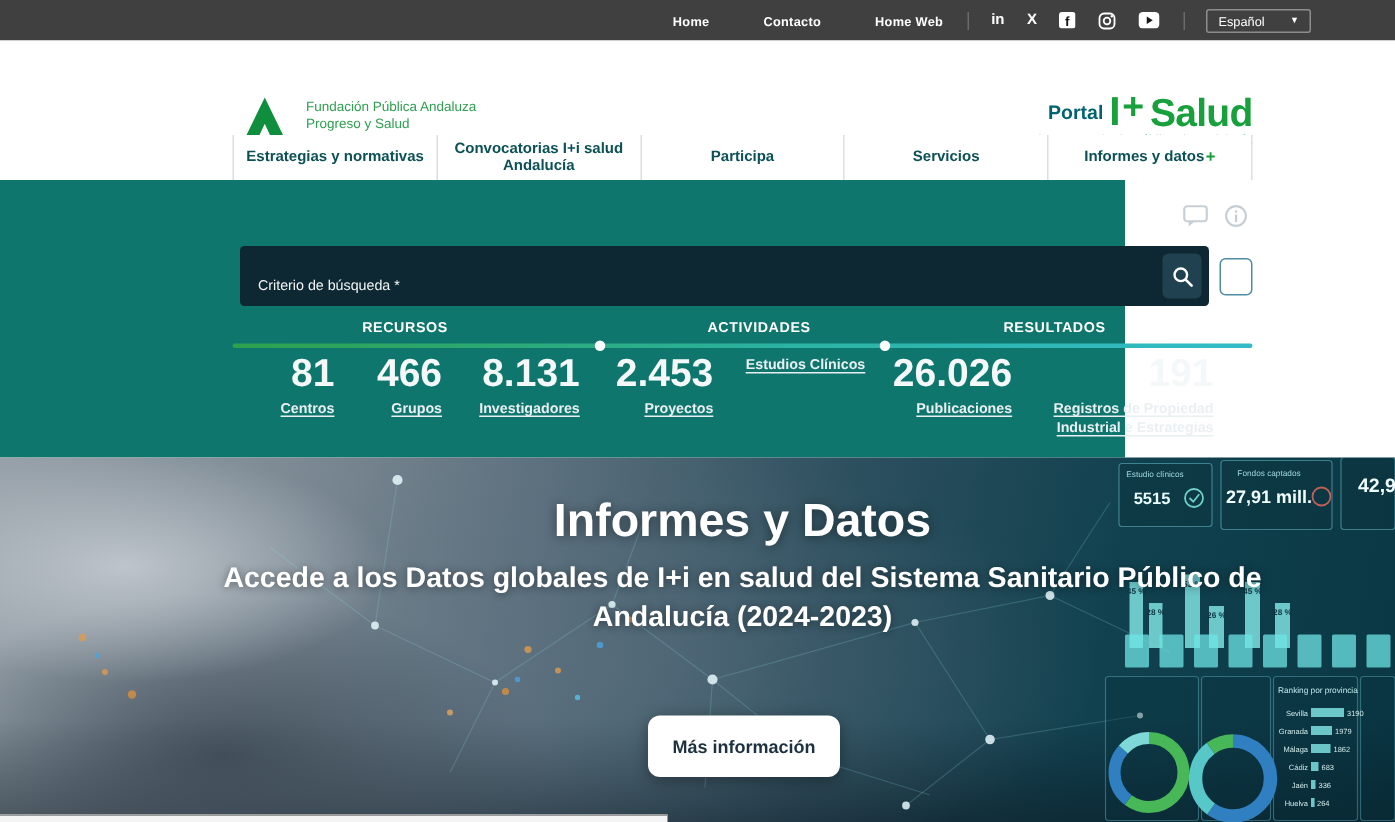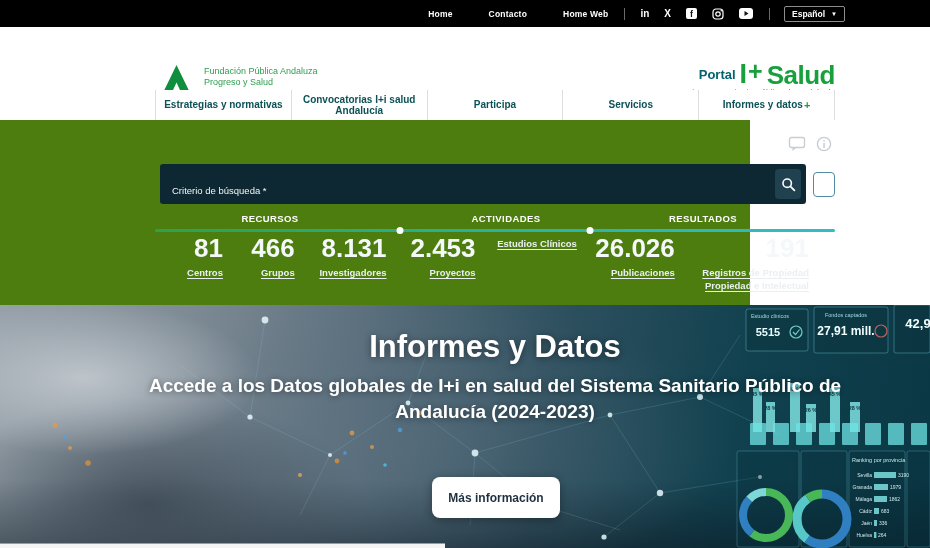--- a/index.html
+++ b/index.html
@@ -2,28 +2,28 @@
 <html><head>
 <meta charset="utf-8">
 <style>
   * { margin:0; padding:0; box-sizing:border-box; }
   html,body { background:#e9e9e9; }
   .page {
     position:relative; width:930px; height:548px; overflow:hidden; background:#fff;
     font-family:"Liberation Sans","DejaVu Sans",sans-serif;
   }
   
-  .topbar { position:absolute; top:0; left:0; width:930px; height:27px; background:#000000;
-    display:flex; align-items:center; justify-content:flex-end; padding-right:85px; color:#fff; }
+  .topbar { position:absolute; top:0; left:0; width:930px; height:27px; background:#404040;
+    display:flex; align-items:center; justify-content:flex-end; padding-right:56px; color:#fff; }
   .tb-link { font-size:8.5px; font-weight:600; margin-left:36px; letter-spacing:.2px; cursor:pointer; }
   .tb-div { width:1px; height:12px; background:#6a6a6a; margin-left:16px; }
   .soc { margin-left:15px; display:inline-flex; align-items:center; justify-content:center; cursor:pointer; }
   .soc-txt { font-size:10px; font-weight:700; color:#fff; }
   .lang-box { margin-left:14px; border:1px solid #8d8d8d; padding:2px 7px; display:flex; align-items:center;
-    gap:6px; font-size:8.5px; font-weight:700; cursor:pointer; border-radius:2px; }
+    gap:17px; font-size:8.5px; font-weight:400; cursor:pointer; border-radius:2px; }
   .lang-caret { font-size:6px; }
   
   .header { position:absolute; top:27px; left:0; width:930px; height:63px; background:#fff; }
   .org { position:absolute; left:158px; top:36px; display:flex; gap:9px; align-items:center; cursor:pointer; }
   .org-text { font-size:9px; line-height:1.25; }
   .org-l1,.org-l2 { color:#2f9e50; font-weight:500; }
   .org-l3 { color:#3c3c3c; font-weight:700; margin-top:1px; }
   .brand { position:absolute; right:95px; top:36px; text-align:right; cursor:pointer; }
   .brand-row { display:flex; align-items:flex-end; justify-content:flex-end; gap:4px; }
   .brand-portal { font-size:13px; font-weight:700; color:#00636e; padding-bottom:4px; }
@@ -32,21 +32,21 @@
     position:relative; top:-5px; }
   .brand-salud { font-size:26px; font-weight:800; color:#18a03c; line-height:.85; letter-spacing:-.5px; }
   .brand-tagline { font-size:8.5px; color:#2f9e50; margin-top:2px; }
   
   .nav { position:absolute; top:90px; left:155px; width:680px; height:30px; display:flex; background:#fff; }
   .nav-item { flex:1 1 0; border-left:1px solid #dedede; display:flex; align-items:center; justify-content:center;
     text-align:center; font-size:10px; font-weight:700; color:#0b5156; line-height:1.15; padding:0 6px; cursor:pointer; }
   .nav-item:last-child { border-right:1px solid #dedede; }
   .nav-plus { color:#18a03c; font-weight:800; font-size:11px; vertical-align:super; margin-left:1px; }
   
-  .dark { position:absolute; top:120px; left:0; width:750px; height:185px; background:#4d7c0f;padding-left:20px; }
+  .dark { position:absolute; top:120px; left:0; width:750px; height:185px; background:#0f766e;padding-left:20px; }
   .mini-icons { position:absolute; top:16px; left:788px; display:flex; gap:10px; align-items:center; }
   .mini-icons svg { cursor:pointer; }
   .search-input { position:absolute; left:160px; top:44px; width:646px; height:40px; background:#0e2833;
     border-radius:3px; cursor:text; }
   .search-label { position:absolute; left:12px; bottom:8px; color:#f2f5f6; font-size:9.5px; }
   .search-btn { position:absolute; left:775px; top:49px; width:26px; height:30px; background:#20414f;
     border-radius:4px; display:flex; align-items:center; justify-content:center; cursor:pointer; border:none; }
   .trash-btn { position:absolute; left:813px; top:52px; width:22px; height:25px; background:transparent;
     border:1px solid #4f8ba1; border-radius:4px; display:flex; align-items:center; justify-content:center; cursor:pointer; }
   .group-title { position:absolute; top:93px; transform:translateX(-50%); color:#fff; font-size:9.5px;
@@ -218,21 +218,21 @@
     </div>
     <div class="stat" style="left:537px">
       <div class="stat-label">Estudios Clínicos</div>
     </div>
     <div class="stat" style="left:635px">
       <div class="stat-value">26.026</div>
       <div class="stat-label">Publicaciones</div>
     </div>
     <div class="stat stat-wide" style="left:750px">
       <div class="stat-value">191</div>
-      <div class="stat-label">Registros de Propiedad Propiedad e Intelectual</div>
+      <div class="stat-label">Registros de Propiedad Industrial e Estrategias</div>
     </div>
   </div>
 
   <div class="hero">
 
     <svg class="hero-svg" width="930" height="243" viewBox="0 0 930 243">
 
       <g stroke="rgba(150,225,235,.20)" stroke-width="0.8" fill="none">
         <path d="M265,15 L250,112 L330,150 L408,98 L475,148 L540,200"></path>
         <path d="M475,148 L610,110 L660,188 L604,232"></path>

